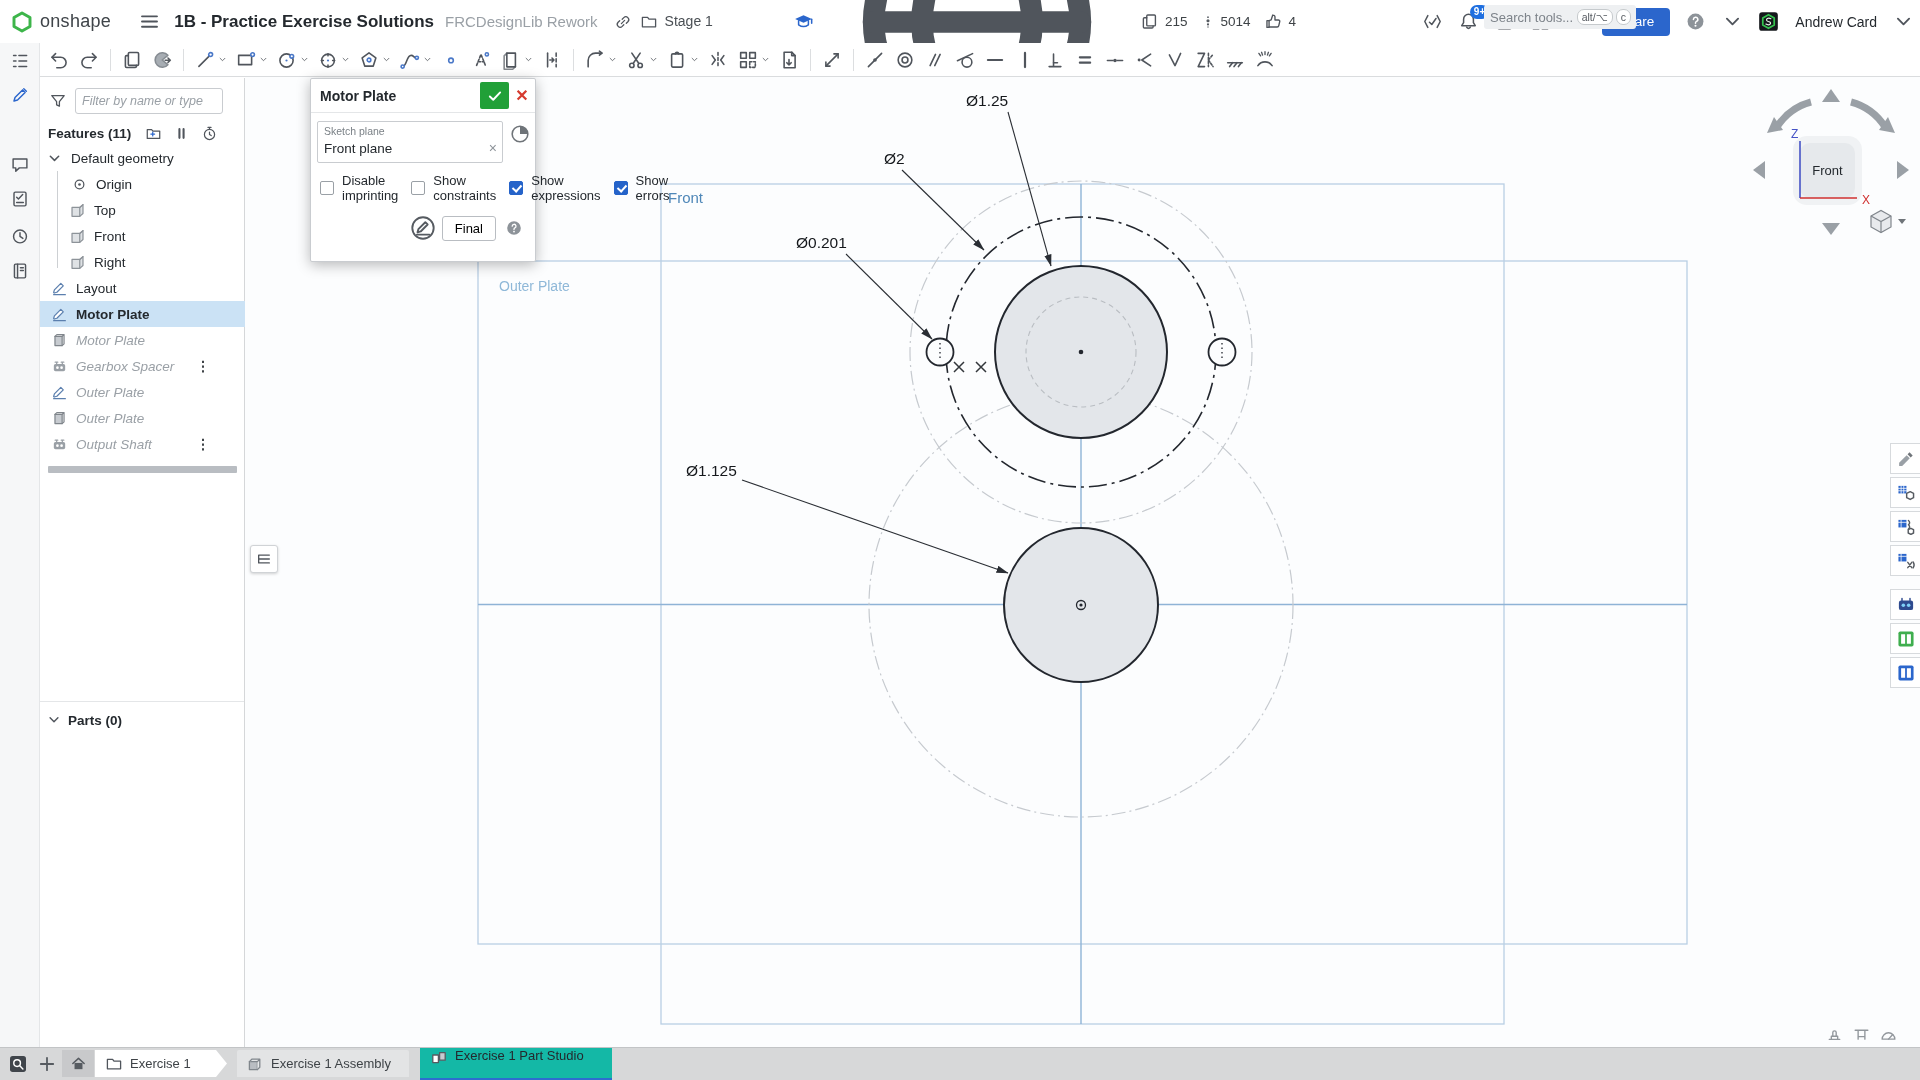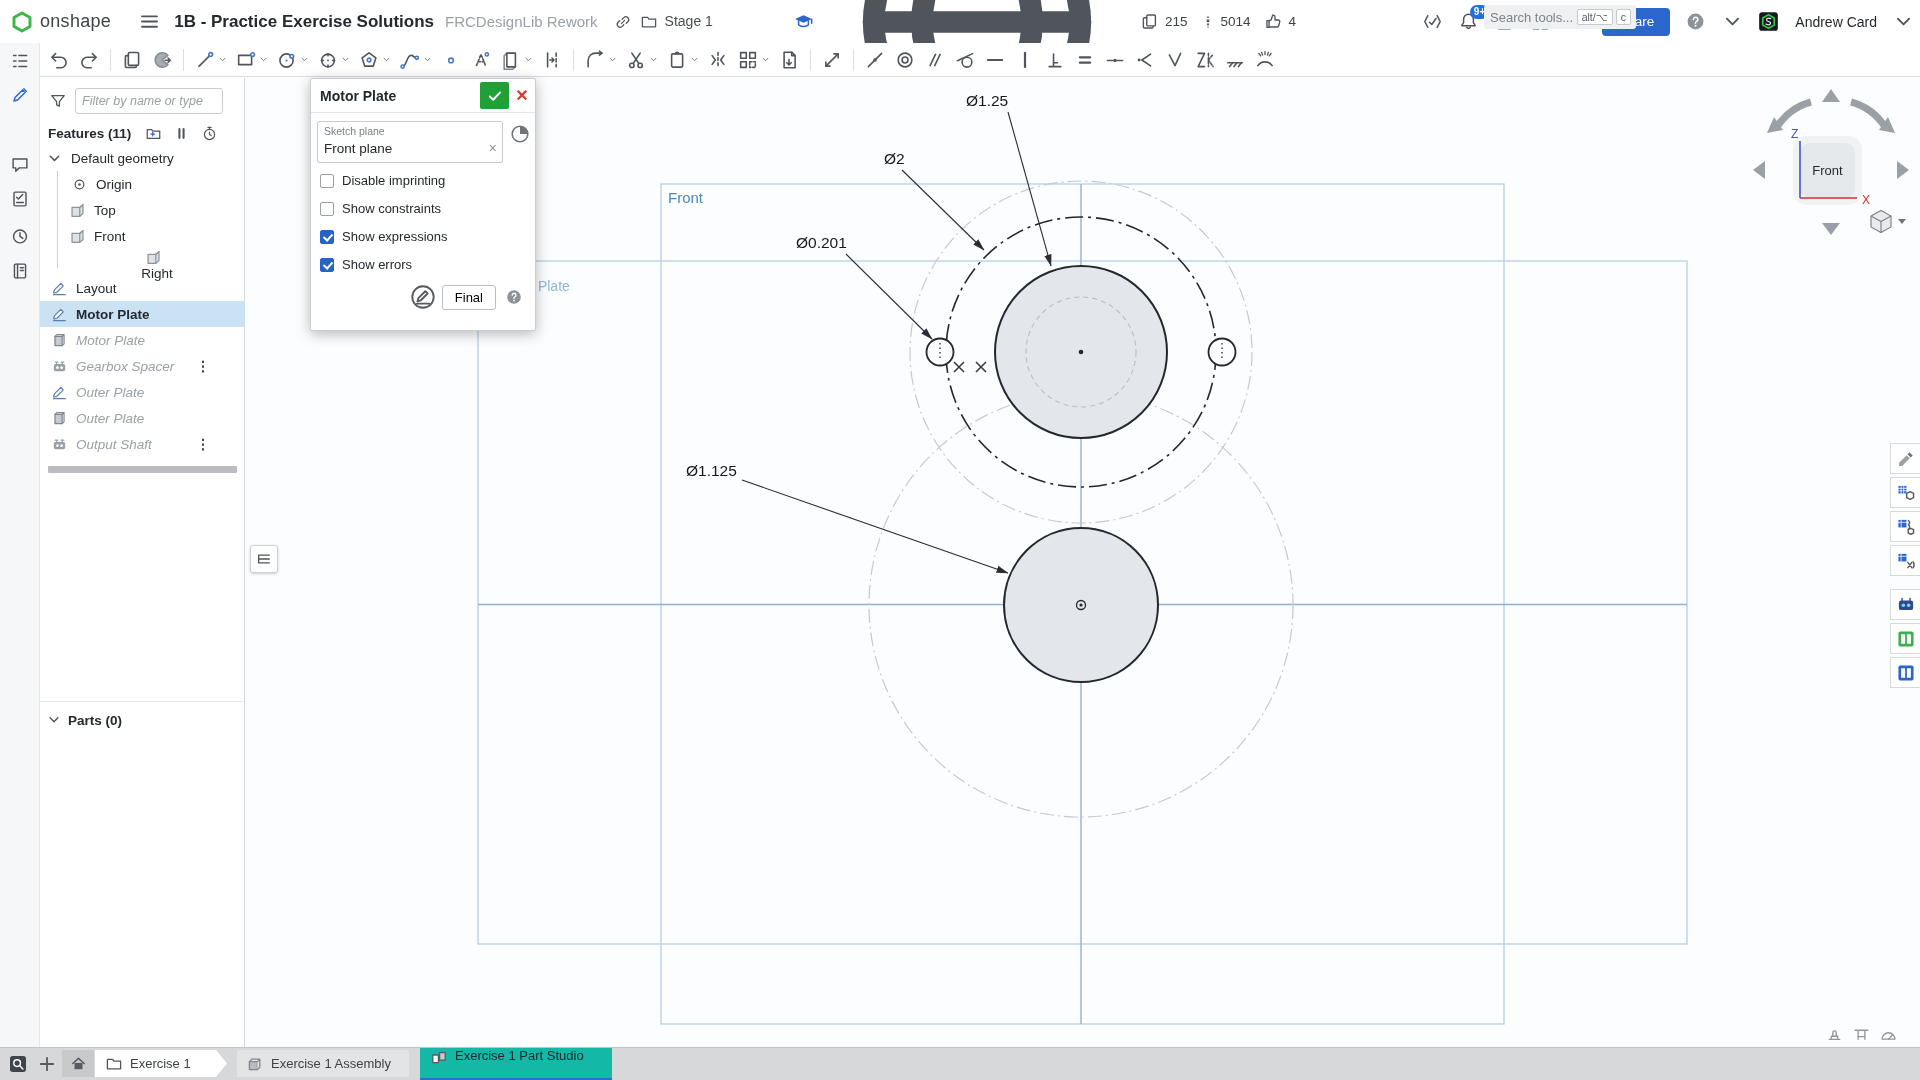--- a/index.html
+++ b/index.html
@@ -34,21 +34,21 @@
   .user-name{font-size:14px;color:#24292e}
   
   #toolbar{position:absolute;left:40px;top:43px;width:1880px;height:34px;background:#fff;border-bottom:1px solid #dadcde;
            display:flex;align-items:center;padding-left:6px;box-sizing:border-box}
   .tool{display:flex;align-items:center;height:28px;padding:0 2px;border-radius:3px;cursor:pointer;margin-right:4px}
   .t-ic{width:22px;height:22px}
   .tcaret{width:9px;height:9px;margin-left:2px}
   .tdiv{width:1px;height:22px;background:#dcdee0;margin:0 8px 0 4px;flex:none}
   .search-tools{position:absolute;left:1484px;top:5px;width:152px;height:24px;background:#eef0f2;border-radius:3px;
                 display:flex;align-items:center;font-size:13px;color:#7d838a;padding-left:6px;box-sizing:border-box;cursor:text}
-  .keycap{background:#fff;border:1px solid #c6cacd;border-radius:2px;font-size:10.5px;color:#555a60;padding:1px 4px;margin-left:3px;line-height:12px}
+  .keycap{background:#fff;border:1px solid #c6cacd;border-radius:7px;font-size:10.5px;color:#555a60;padding:1px 4px;margin-left:3px;line-height:12px}
   
   #leftstrip{position:absolute;left:0;top:43px;width:40px;height:1004px;background:#f6f7f8;border-right:1px solid #e4e6e8;box-sizing:border-box}
   #leftstrip .strip-item{position:absolute;left:10px;width:20px;height:20px;cursor:pointer}
   
   #fpanel{position:absolute;left:40px;top:78px;width:205px;height:970px;background:#fff;border-right:1px solid #d5d7d9;box-sizing:border-box}
   .filter-row{position:absolute;left:0;top:8px;width:205px;height:30px;display:flex;align-items:center}
   .funnel{width:18px;height:18px;margin-left:9px}
   .filter-input{margin-left:8px;width:148px;height:26px;border:1px solid #c9ccd0;border-radius:3px;font-family:inherit;
                 font-size:12.5px;padding:0 6px;box-sizing:border-box;color:#24292e}
   .filter-input::placeholder{font-style:italic;color:#9aa0a6}
@@ -90,21 +90,21 @@
   .dlg-title{font-size:14px;font-weight:700;margin-left:9px;flex:1}
   .dlg-accept{width:29px;height:27px;background:#21a038;border:none;border-radius:2px;display:flex;align-items:center;justify-content:center;cursor:pointer}
   .dlg-accept .ic{width:16px;height:16px}
   .dlg-close{width:26px;height:27px;background:none;border:none;color:#d63b2f;font-size:16px;font-weight:700;cursor:pointer;font-family:inherit}
   .dlg-body{position:relative;padding:8px 6px 10px 6px}
   .plane-field{position:relative;width:186px;height:42px;border:1px solid #c9ccd0;border-radius:2px;box-sizing:border-box;cursor:pointer}
   .pf-label{position:absolute;left:6px;top:3px;font-size:10.5px;color:#7a8086}
   .pf-value{position:absolute;left:6px;top:19px;font-size:13.5px;color:#24292e}
   .pf-clear{position:absolute;right:5px;top:18px;font-size:14px;color:#8d9399;cursor:pointer;line-height:16px}
   .pie-btn{position:absolute;right:4px;top:10px;width:22px;height:22px;cursor:pointer}
-  .opts{margin-top:10px;display:flex;flex-direction:column;gap:13px;padding-left:3px}
+  .opts{margin-top:10px;display:flex;flex-direction:row;gap:13px;padding-left:3px}
   .opt{display:flex;align-items:center;gap:8px;font-size:13px;cursor:pointer}
   .cb{position:relative;width:14px;height:14px;border:1px solid #9aa0a6;border-radius:2px;background:#fff;box-sizing:border-box;flex:none}
   .cb.on{background:#2563c9;border-color:#2563c9}
   .cb.on::after{content:"";position:absolute;left:4px;top:1px;width:4px;height:7px;border:solid #fff;border-width:0 2px 2px 0;transform:rotate(42deg)}
   .dlg-footer{display:flex;align-items:center;justify-content:flex-end;gap:6px;padding:12px 6px 10px 0}
   .sketch-final-btn{width:26px;height:26px;background:#fff;border:none;padding:0;cursor:pointer}
   .final-btn{height:25px;border:1px solid #b9bdc2;background:#fff;border-radius:3px;font-size:13px;font-family:inherit;padding:0 12px;cursor:pointer}
   .dlg-help{width:18px;height:18px;margin-left:3px;cursor:pointer}
   
   #bottombar{position:absolute;left:0;top:1047px;width:1920px;height:42px;background:#d7d8d9;border-top:1px solid #c2c4c6;box-sizing:border-box}
@@ -787,21 +787,21 @@
         <span class="ic fic">
           <svg viewBox="0 0 18 18">
             <path d="M3.2 5.8h8.2l3.4-3v9.4l-3.4 3H3.2z" fill="#dfe2e5" stroke="#8d9399"></path>
             <path d="M11.4 5.8l3.4-3M11.4 5.8v9.4" stroke="#8d9399"></path>
           </svg>
         </span>
         <span class="flabel">Front</span>
 
       </div>
 
-      <div class="frow child" style="padding-left: 29px; flex-direction: column;">
+      <div class="frow child" style="padding-left: 29px;">
         <span class="ic fic">
           <svg viewBox="0 0 18 18">
             <path d="M3.2 5.8h8.2l3.4-3v9.4l-3.4 3H3.2z" fill="#dfe2e5" stroke="#8d9399"></path>
             <path d="M11.4 5.8l3.4-3M11.4 5.8v9.4" stroke="#8d9399"></path>
           </svg>
         </span>
         <span class="flabel">Right</span>
 
       </div>
 

